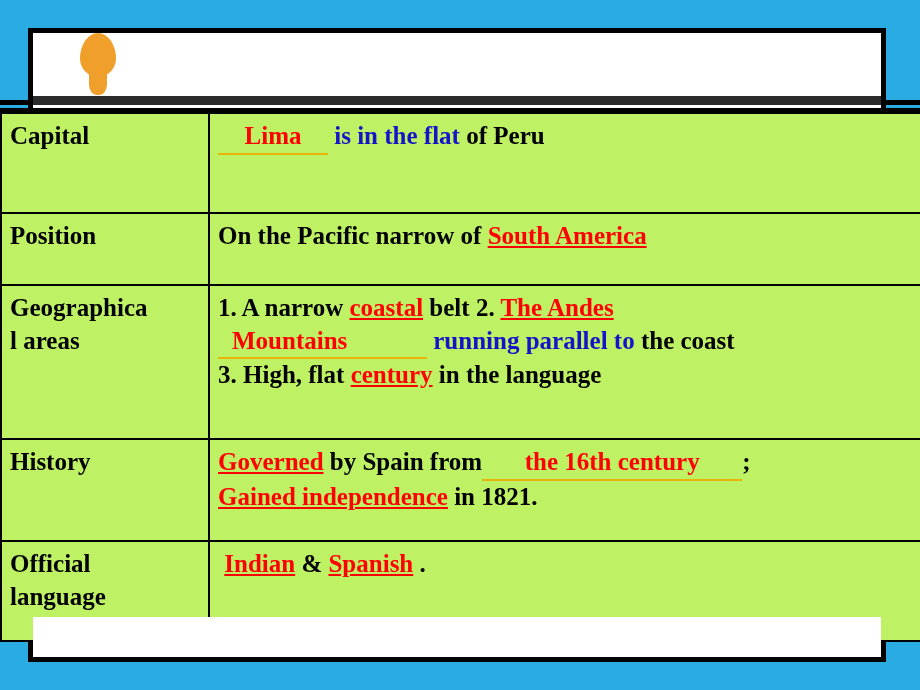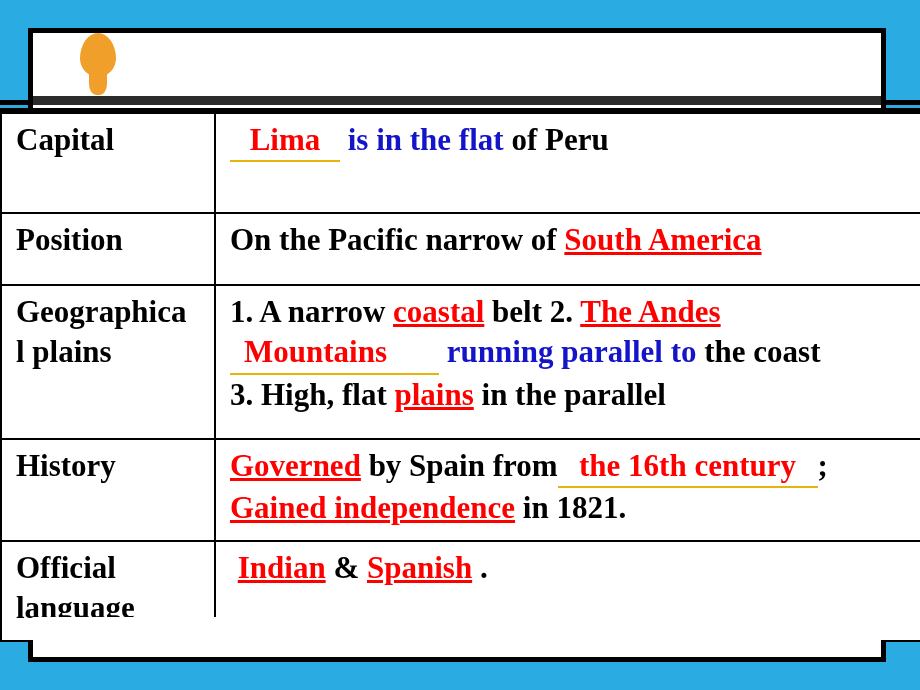--- a/index.html
+++ b/index.html
@@ -105,23 +105,23 @@
     position: absolute;
     left: 0px;
     top: 112px;
     width: 892px;
     border-collapse: collapse;
     table-layout: fixed;
   }
   table.info td {
     border: 2px solid #000000;
     vertical-align: top;
-    padding: 6px 8px 6px 14px;
-    background: #ffffff;
-    font-size: 31px;
+    padding: 6px 8px 6px 8px;
+    background: #bef264;
+    font-size: 25px;
     line-height: 1.30;
     color: #000000;
     font-family: "Liberation Serif", serif;
     font-weight: bold;
   }
   td.label {
     width: 190px;
   }
   td.value {
     width: 702px;
@@ -192,32 +192,32 @@
       </td>
     </tr>
     <tr>
       <td class="label r-pos">Position</td>
       <td class="value r-pos">
         <span>On the Pacific narrow of </span><span class="u-red">South America</span>
       </td>
     </tr>
     <tr>
       <td class="label r-geo">
-        <span>Geographica</span><span class="line2">l plains</span>
+        <span>Geographica</span><span class="line2">l areas</span>
       </td>
       <td class="value r-geo">
         <div>
           <span>1. A narrow </span><span class="u-red">coastal</span><span> belt 2. </span><span class="u-red">The Andes</span>
         </div>
         <div>
           <span class="blank blank-mt">Mountains</span>
           <span class="blue">running parallel to</span><span> the coast</span>
         </div>
         <div>
-          <span>3. High, flat </span><span class="u-red">plains</span><span> in the parallel</span>
+          <span>3. High, flat </span><span class="u-red">century</span><span> in the language</span>
         </div>
       </td>
     </tr>
     <tr>
       <td class="label r-his">History</td>
       <td class="value r-his">
         <div>
           <span class="u-red">Governed</span><span> by Spain from</span><span class="blank blank-cent">the 16th century</span><span>;</span>
         </div>
         <div>

